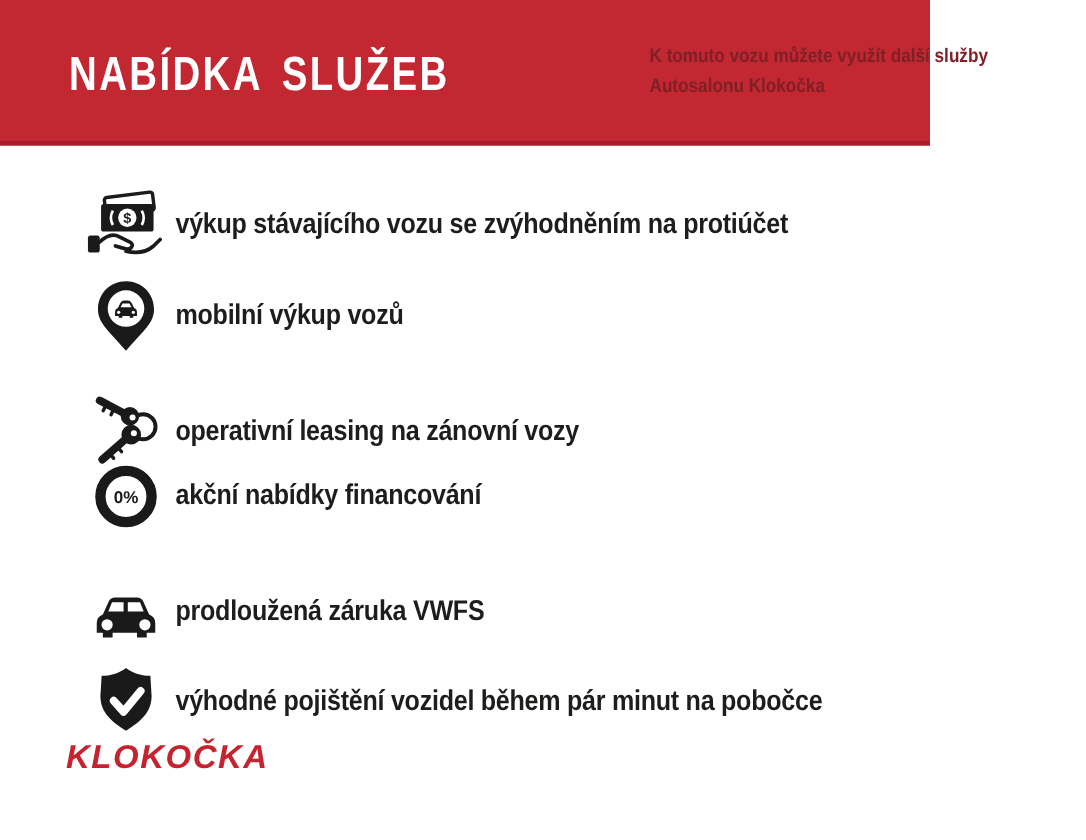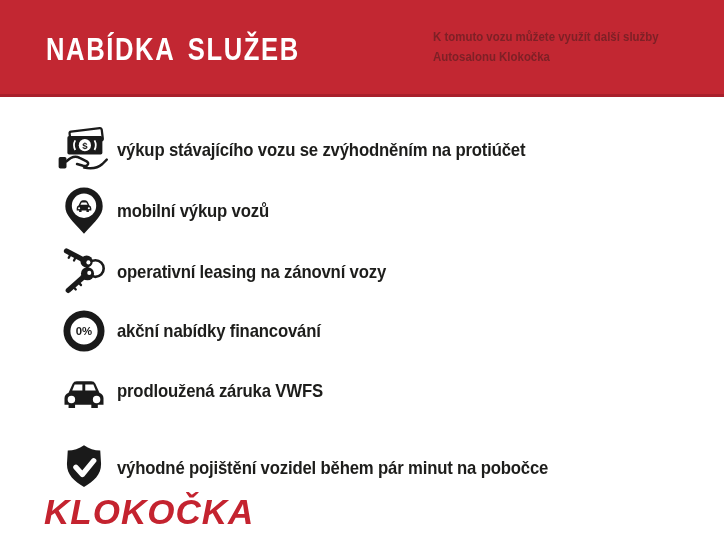--- a/index.html
+++ b/index.html
@@ -5,21 +5,21 @@
   html,body{margin:0;padding:0;}
   body{
     width:724px;height:560px;
     background:#ffffff;
     font-family:"Liberation Sans", sans-serif;
     position:relative;
     overflow:hidden;
   }
   
   .header-band{
-    position:absolute;left:0;top:0;width:724px;height:94px;
+    position:absolute;left:0;top:0;width:620px;height:94px;
     background:#c22732;
     border-bottom:3px solid #a81f2b;
   }
   .page-title{
     position:absolute;left:46px;top:31px;
     color:#ffffff;
     font-size:32px;font-weight:bold;
     letter-spacing:2px;word-spacing:6px;
     transform:scaleX(.80);transform-origin:0 0;
     white-space:nowrap;
@@ -30,39 +30,39 @@
     font-size:13px;font-weight:bold;
     line-height:20px;
     transform:scaleX(.88);transform-origin:0 0;
     white-space:nowrap;
   }
   
   .service-row{
     position:absolute;left:55px;height:54px;
     display:flex;align-items:center;
   }
-  .row-1{top:123px}.row-2{top:184px}.row-3{top:245px}
-  .row-4{top:304px}.row-5{top:364px}.row-6{top:441px}
+  .row-1{top:123px}.row-2{top:184px}.row-3{top:261px}
+  .row-4{top:304px}.row-5{top:381px}.row-6{top:441px}
   .icon-box{
     width:58px;height:54px;flex:0 0 58px;
     display:flex;align-items:center;justify-content:center;
   }
   .service-label{
     margin-left:4px;
     color:#1d1d1b;
     font-size:19px;font-weight:bold;
     letter-spacing:-0.2px;
     transform:scaleX(.88);transform-origin:0 50%;
     white-space:nowrap;
   }
   
   .footer-logo{
     position:absolute;left:44px;top:492px;
     color:#c4232f;
-    font-size:35px;font-weight:bold;font-style:italic;
+    font-size:22px;font-weight:bold;font-style:italic;
     letter-spacing:1px;
     white-space:nowrap;
   }
   svg{display:block;}
 </style>
 </head>
 <body>
 
 <div class="header-band">
   <div class="page-title">NABÍDKA SLUŽEB</div>

